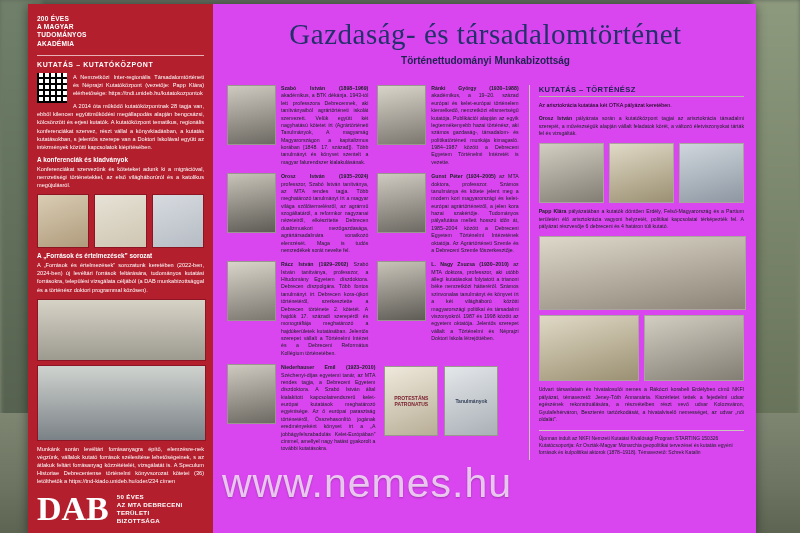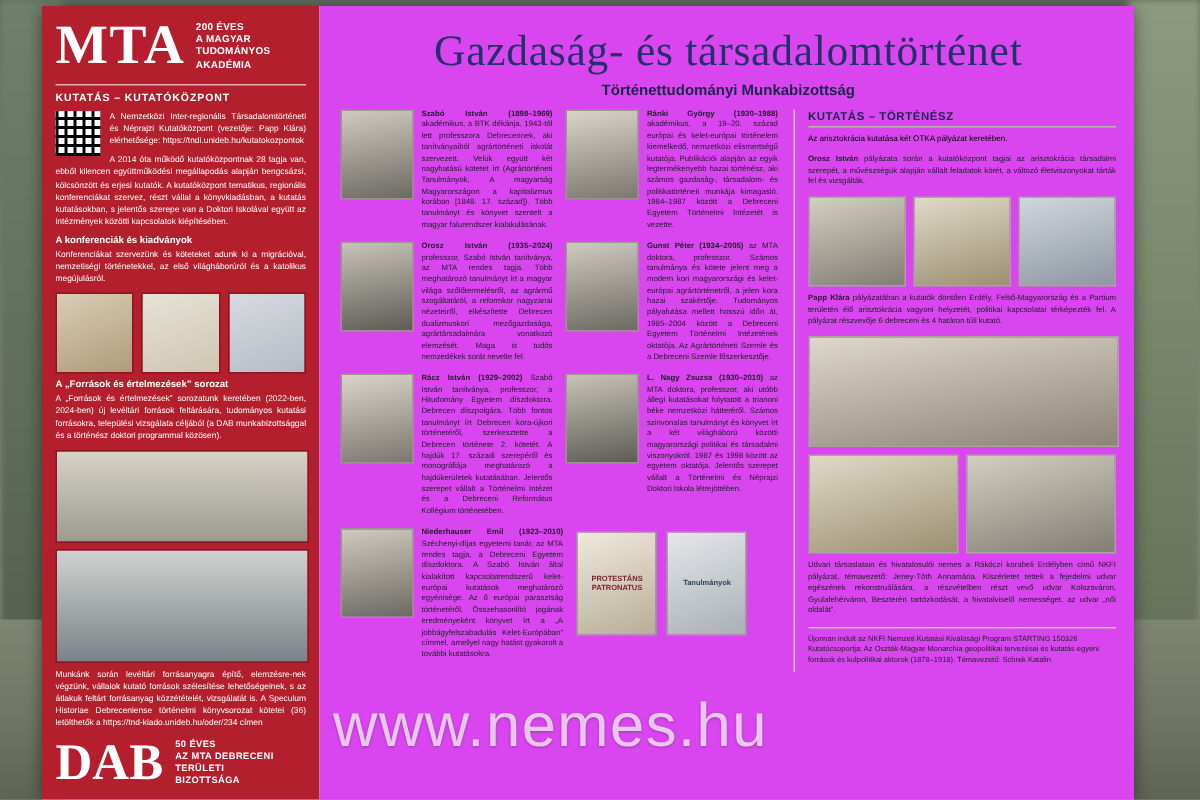--- a/index.html
+++ b/index.html
@@ -54,21 +54,21 @@
   .wide-photo{width:100%;height:74px;background:linear-gradient(180deg,#cfd3cf,#7b8287);
     border:1px solid #8d1422;margin:4px 0 4px;}
   .dab{position:absolute;left:9px;bottom:8px;right:9px;display:flex;align-items:flex-start;gap:8px;}
   .dab-word{font-family:"Liberation Serif",serif;font-weight:bold;font-size:34px;line-height:.95;}
   .dab-txt{font-size:6.2px;font-weight:bold;line-height:1.3;letter-spacing:.3px;}
 
   
   .main{flex:1;background:#d946ef;position:relative;box-sizing:border-box;padding:10px 12px 8px 14px;}
   .title{font-family:"Liberation Serif",serif;color:#24306b;font-size:29px;text-align:center;
     letter-spacing:.5px;margin:4px 0 4px;}
-  .subtitle{text-align:center;color:#1d2450;font-size:10px;font-weight:bold;margin-bottom:7px;}
+  .subtitle{text-align:center;color:#1d2450;font-size:10px;font-weight:bold;margin-bottom:19px;}
   .cols{display:flex;gap:10px;}
   .col-main{flex:1.42;}
   .col-right{flex:1;border-left:1px solid #c9c5bc;padding-left:9px;}
   .sec-h{font-size:7.6px;font-weight:bold;color:#1d2450;letter-spacing:.4px;
     border-bottom:1px solid #b9b5ab;padding-bottom:2px;margin-bottom:5px;}
   .two{display:flex;gap:9px;}
   .ent{display:flex;gap:5px;margin-bottom:7px;flex:1;}
   .portrait{width:47px;height:58px;flex:none;background:linear-gradient(170deg,#cfcac0,#6d6a63);
     border:1px solid #9a968d;}
   .portrait.p2{background:linear-gradient(170deg,#d8d4c9,#7c7870);}
@@ -98,21 +98,20 @@
 <div class="scene">
   <div class="blur-l"></div>
   <div class="blur-r"></div>
   <div class="ground"></div>
 </div>
 
 <div class="banner">
 
   <div class="left-col">
     <div class="logo-row">
-      <span class="mta-logo">MTA</span>
       <span class="logo-sub" style="white-space:pre-line">200 ÉVES
 A MAGYAR
 TUDOMÁNYOS
 AKADÉMIA</span>
     </div>
     <div class="rule"></div>
     <div class="kutatas-h">KUTATÁS – KUTATÓKÖZPONT</div>
     <div class="qr"></div>
     <p class="p-small">A Nemzetközi Inter-regionális Társadalomtörténeti és Néprajzi Kutatóközpont (vezetője: Papp Klára) elérhetősége: https://tndi.unideb.hu/kutatokozpontok</p>
     <p class="p-small">A 2014 óta működő kutatóközpontnak 28 tagja van, ebből kilencen együttműködési megállapodás alapján bengcsázsi, kölcsönzött és erjesi kutatók. A kutatóközpont tematikus, regionális konferenciákat szervez, részt vállal a könyvkiadásban, a kutatás kutatásokban, s jelentős szerepe van a Doktori Iskolával együtt az intézmények közötti kapcsolatok kiépítésében.</p>

